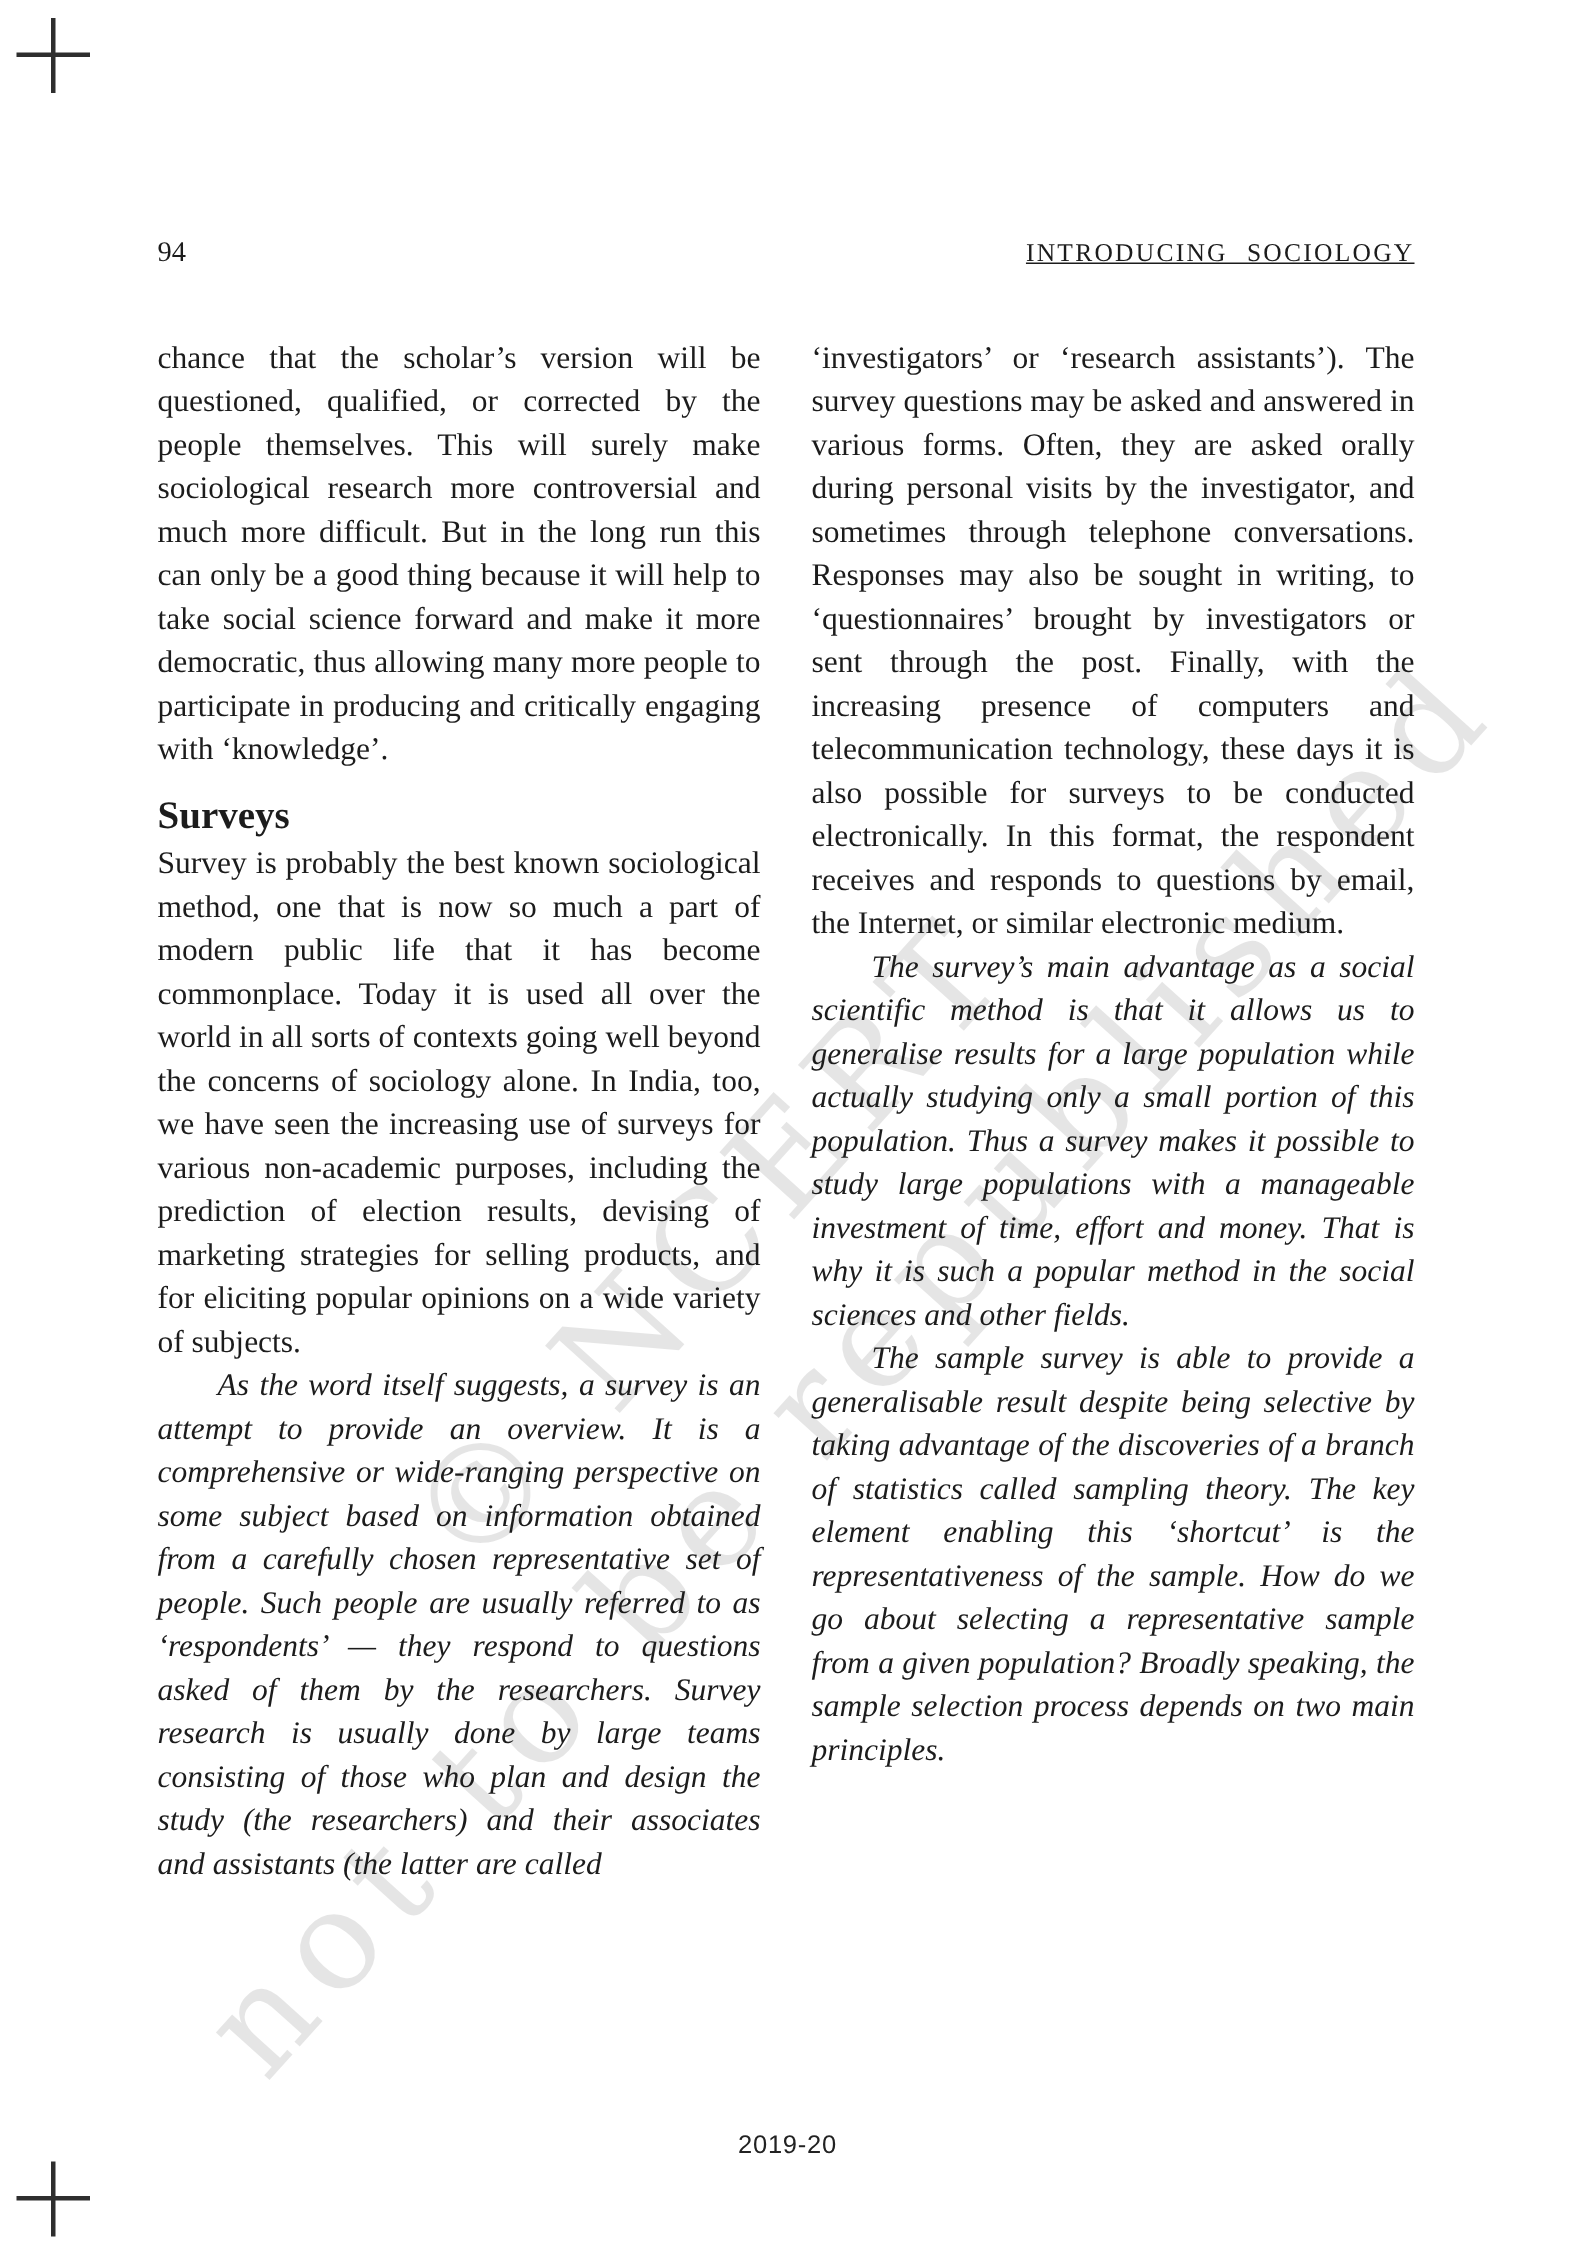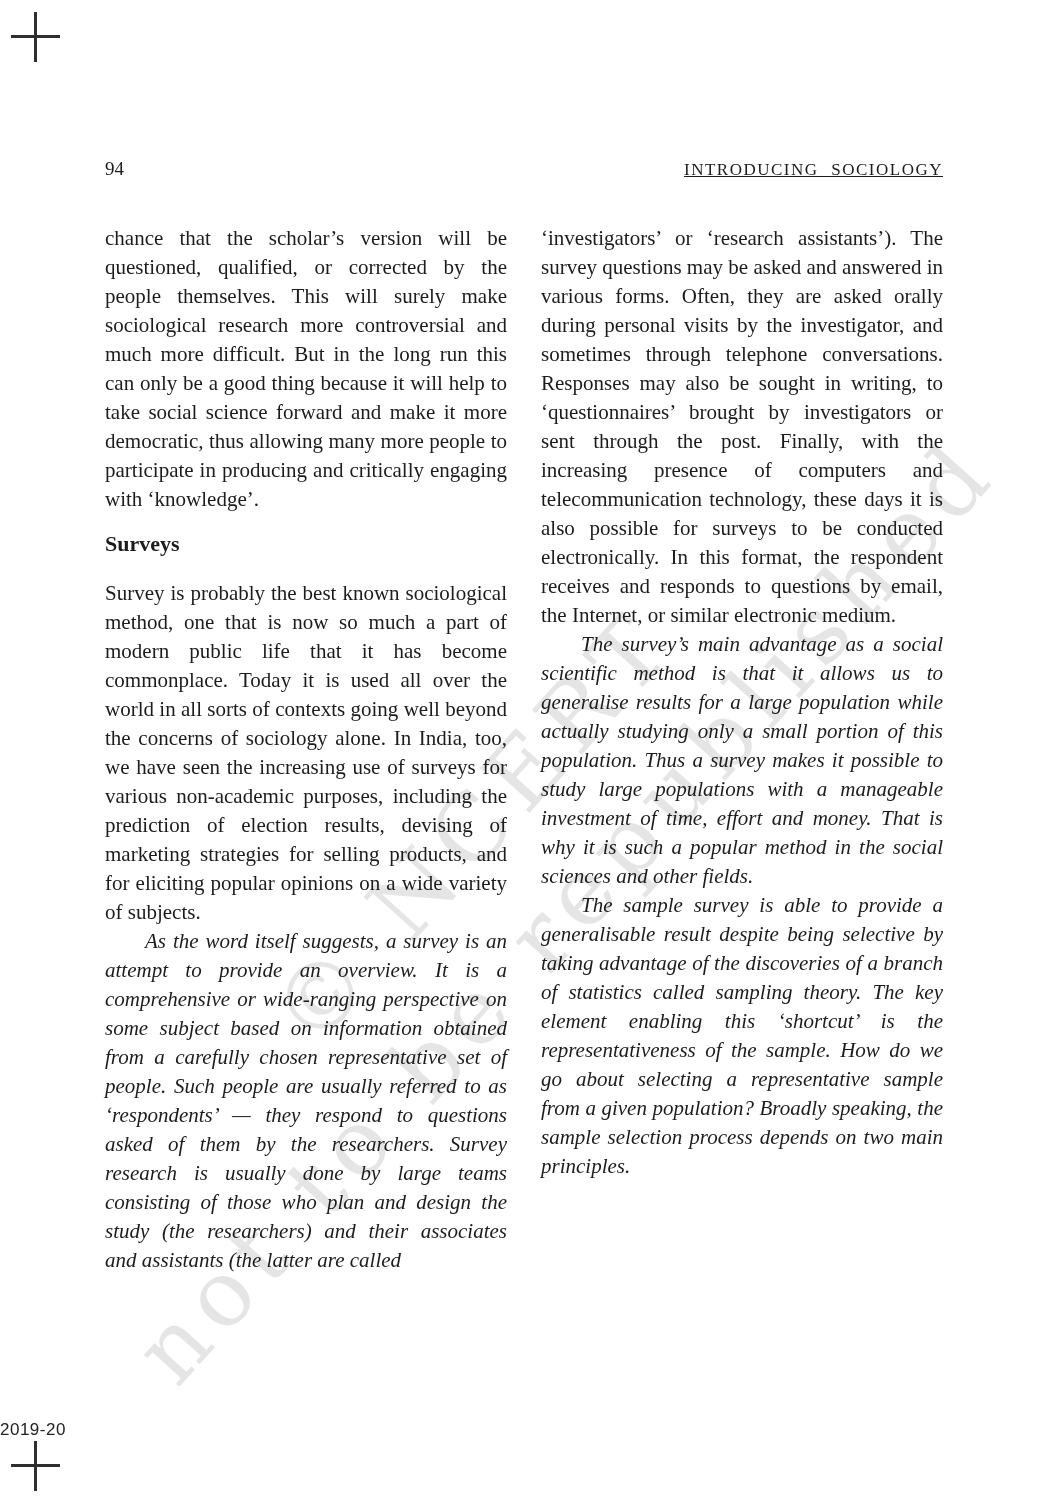--- a/index.html
+++ b/index.html
@@ -58,32 +58,33 @@
   }
   .column {
     width: 402px;
     font-size: 21px;
     line-height: 29px;
     text-align: justify;
   }
   .para { margin: 0; }
   .para.indent { text-indent: 40px; font-style: italic; }
   .section-heading {
-    font-size: 22px;
+    font-size: 26px;
     font-weight: bold;
-    margin: 17px 0 22px 0;
+    margin: 17px 0 4px 0;
     text-align: left;
     line-height: 26px;
   }
 
   
   .page-footer {
     position: absolute;
     left: 0; top: 1420px;
     width: 100%;
+    text-align: center;
     font-family: "Liberation Sans", sans-serif;
     font-size: 17px;
     letter-spacing: 0.5px;
     color: #222;
     z-index: 1;
   }
 </style>
 </head>
 <body>
 

